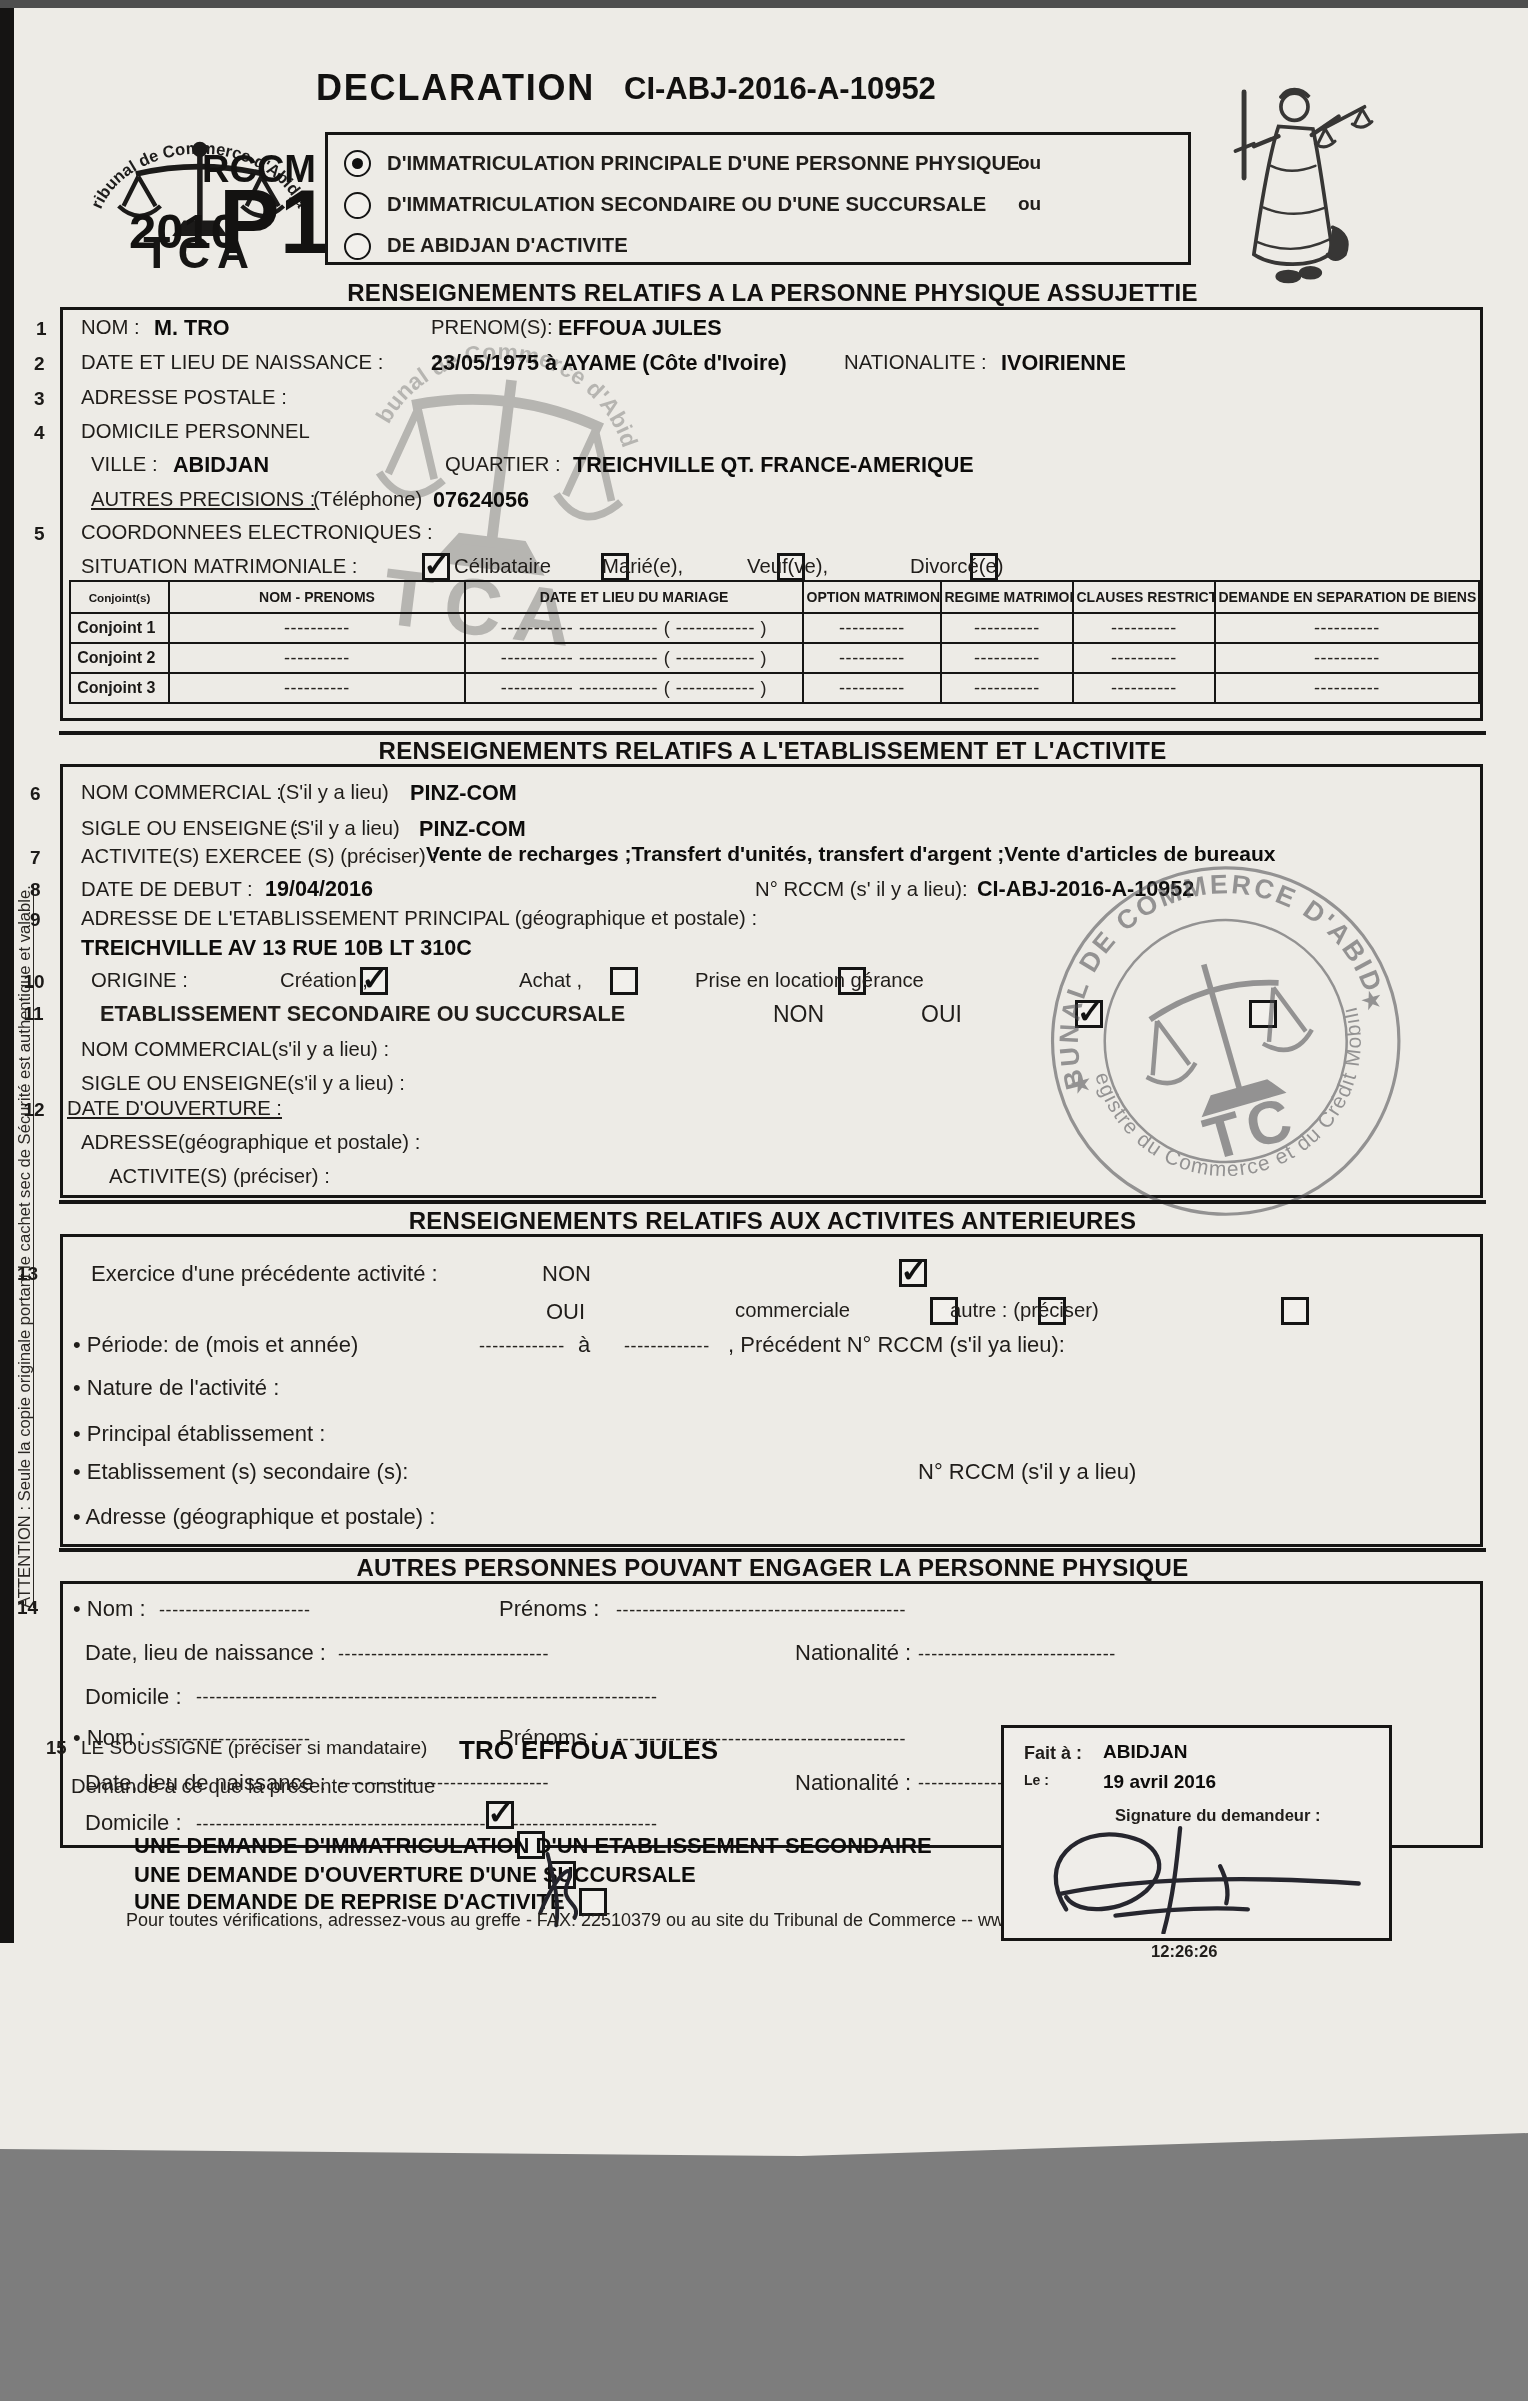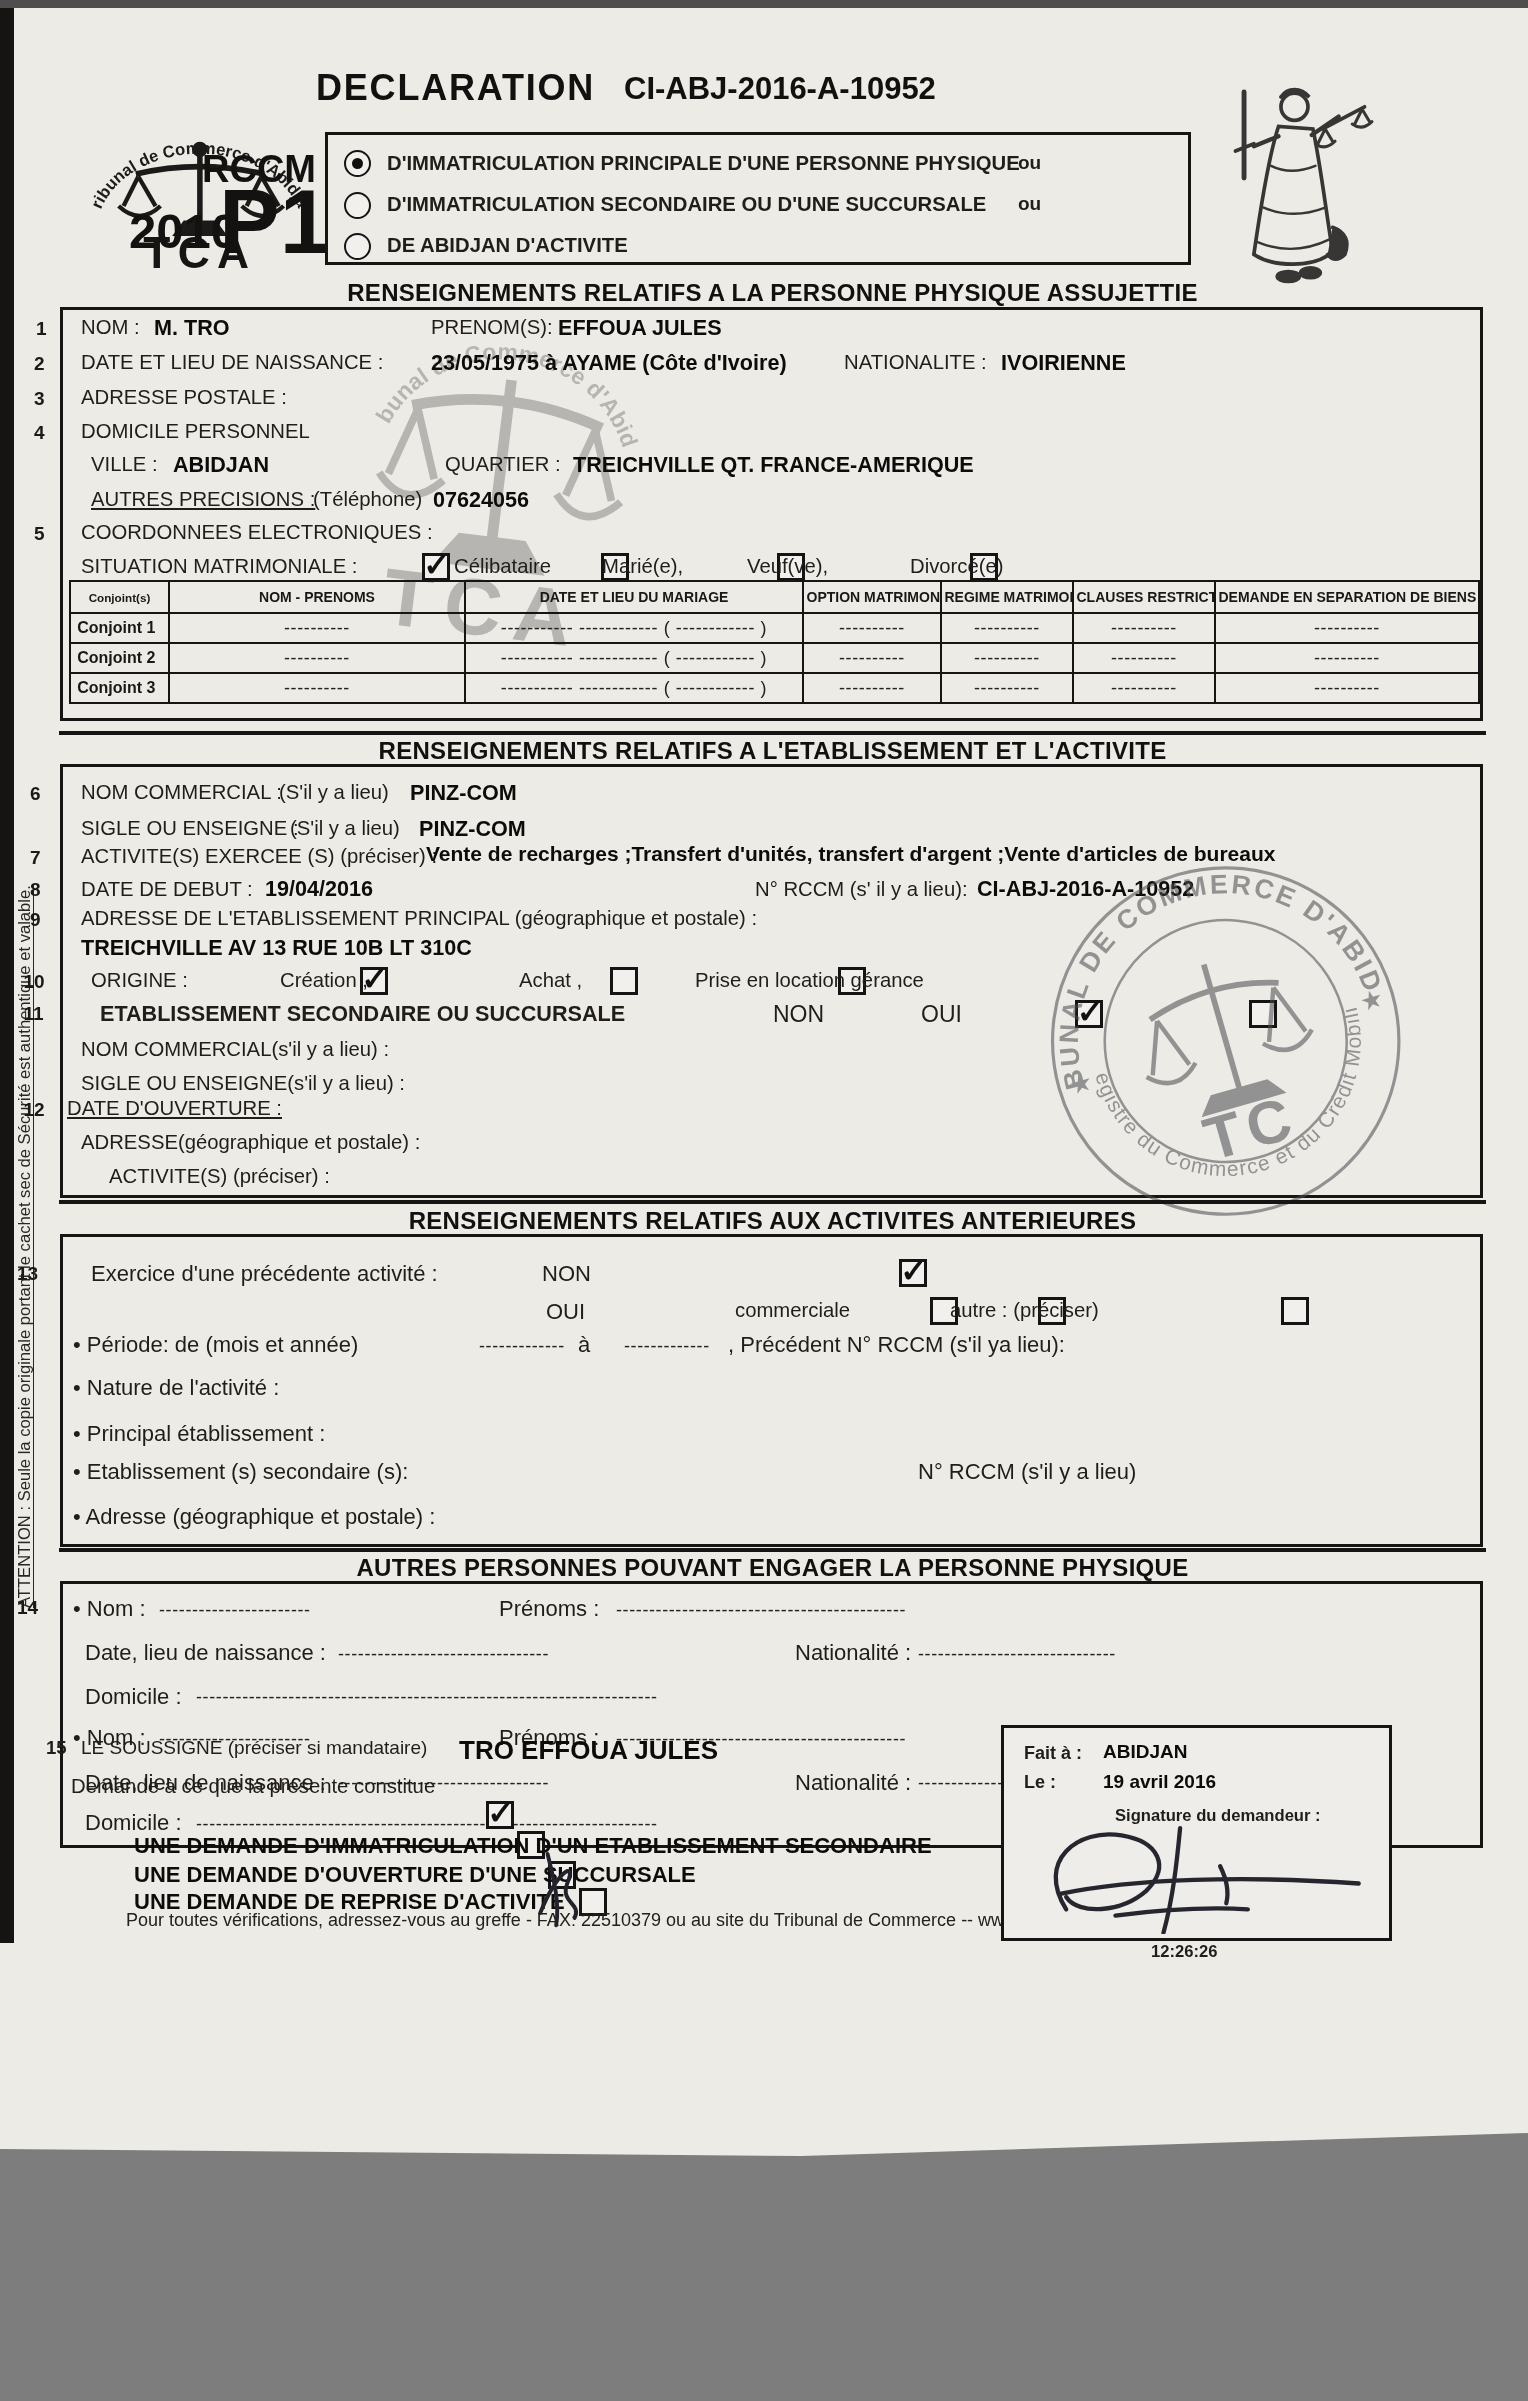--- a/index.html
+++ b/index.html
@@ -378,21 +378,21 @@
       <path d="M14,52 C28,18 44,8 36,28 C30,44 48,44 42,56 M20,4 C25,24 30,44 27,62" stroke="#23232b" stroke-width="3.2" fill="none" stroke-linecap="round"></path>
     </svg>
   </div>
 
   <div class="a s" style="left:126px;top:1910px;color:#24211d;">Pour toutes vérifications, adressez-vous au greffe - FAX: 22510379 ou au site du Tribunal de Commerce -- www.tribunalcommerceabidjan.org</div>
 
   
   <div class="box" style="left:1001px;top:1725px;width:385px;height:210px;background:#efede9;"></div>
   <div class="a b" style="left:1024px;top:1743px;font-size:18px;">Fait à :</div>
   <div class="a v" style="left:1103px;top:1741px;font-size:19px;">ABIDJAN</div>
-  <div class="a b" style="left:1024px;top:1772px;font-size:18px;">Le :</div>
+  <div class="a b" style="left:1024px;top:1772px;font-size:14px;">Le :</div>
   <div class="a v" style="left:1103px;top:1771px;font-size:19px;">19 avril 2016</div>
   <div class="a b" style="left:1115px;top:1806px;font-size:16.6px;">Signature du demandeur  :</div>
   <div class="a" style="left:1023px;top:1817px;">
     <svg width="345" height="117" viewBox="0 0 560 190">
       <g stroke="#26262e" stroke-width="7" fill="none" stroke-linecap="round">
         <path d="M70,150 C20,70 90,18 160,30 C220,40 240,80 200,120 C160,155 90,160 70,130"></path>
         <path d="M60,125 C180,100 360,95 545,108"></path>
         <path d="M150,160 C230,150 300,146 365,150"></path>
         <path d="M255,18 C250,70 244,130 228,188"></path>
         <path d="M320,80 C330,100 335,120 330,140"></path>

